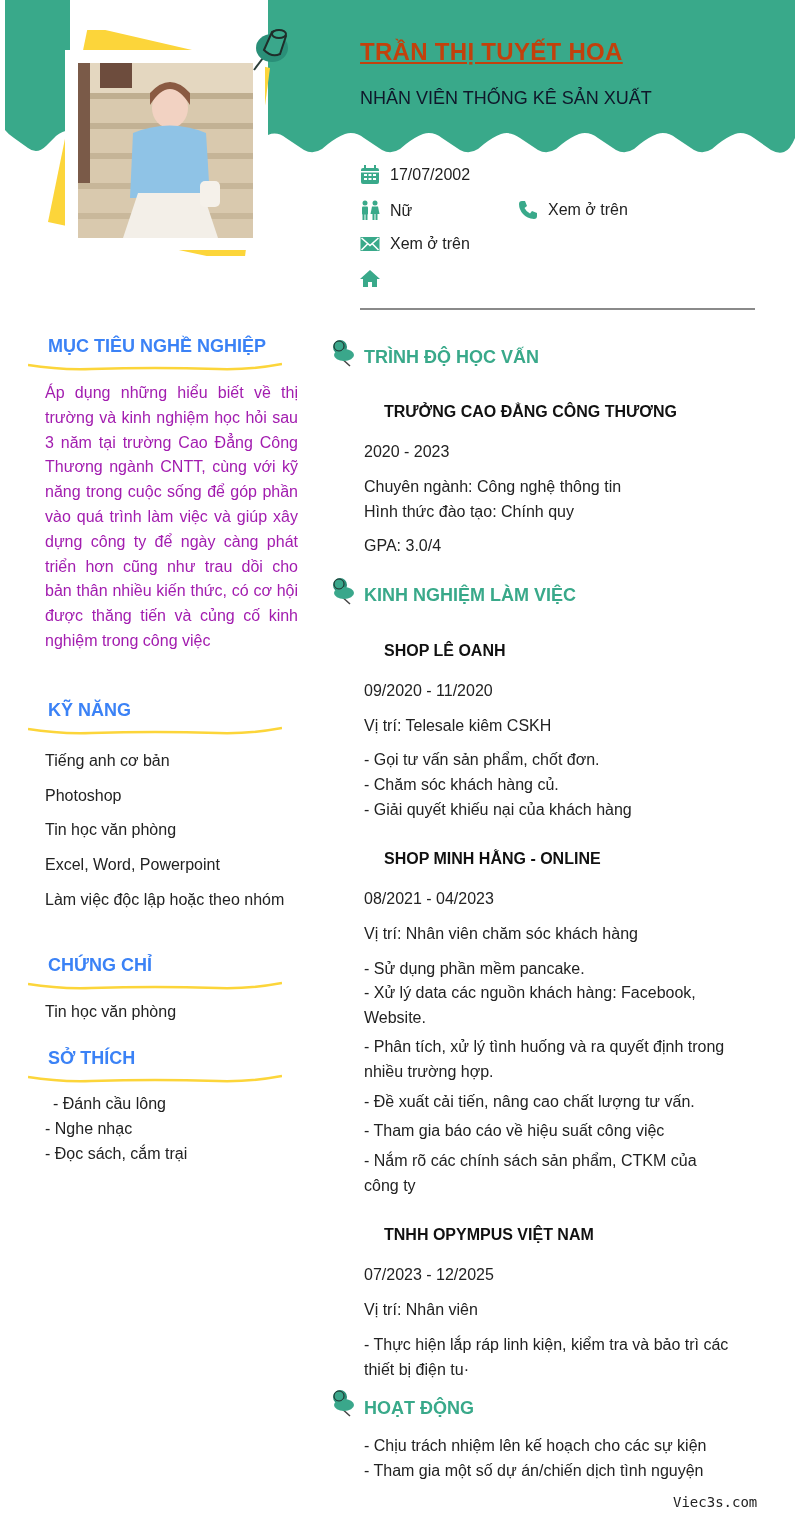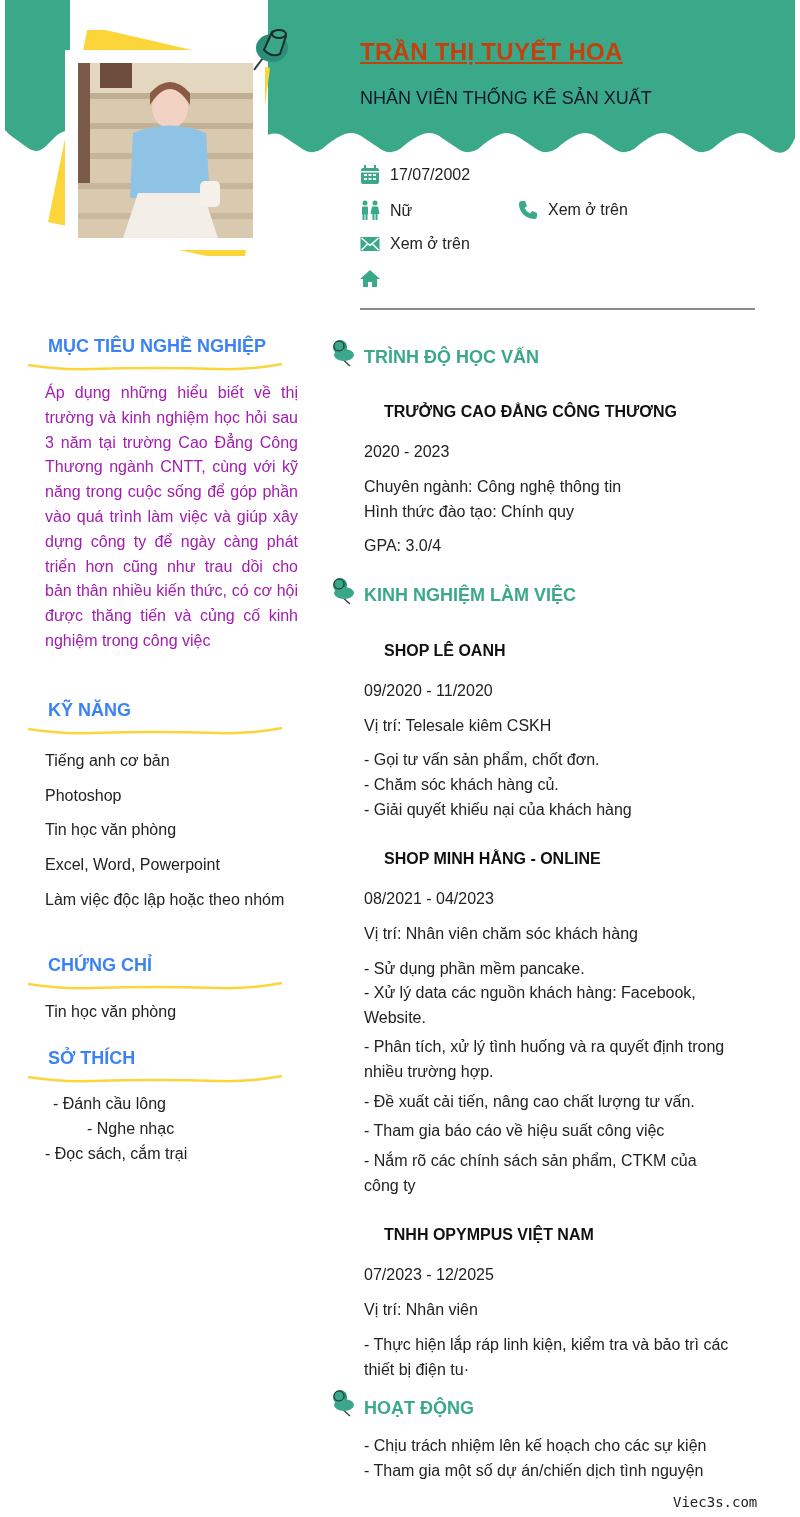--- a/index.html
+++ b/index.html
@@ -160,21 +160,21 @@
 <svg class="l-wave" style="top:980px;" viewBox="0 0 254 12" width="254" height="12">
     <path d="M0,4 Q30,9 63,8 T127,7 T190,8 T254,3" stroke="#fcd53a" stroke-width="2.5" fill="none"></path>
   </svg>
 <div class="l-item" style="top:1000px;">Tin học văn phòng</div>
 
 <div class="l-title" style="top:1048px;">SỞ THÍCH</div>
 <svg class="l-wave" style="top:1073px;" viewBox="0 0 254 12" width="254" height="12">
     <path d="M0,4 Q30,9 63,8 T127,7 T190,8 T254,3" stroke="#fcd53a" stroke-width="2.5" fill="none"></path>
   </svg>
 <div class="l-item" style="top:1092px;margin-left:8px;">- Đánh cầu lông</div>
-<div class="l-item" style="top:1117px;margin-left:42px;">- Nghe nhạc</div>
+<div class="l-item" style="top:1117px;">- Nghe nhạc</div>
 <div class="l-item" style="top:1142px;">- Đọc sách, cắm trại</div>
 
 <svg class="r-pin" style="top:339px;" viewBox="0 0 26 28" width="26" height="28">
     <line x1="10" y1="18" x2="20" y2="27" stroke="#444" stroke-width="1.5"></line>
     <circle cx="10" cy="8" r="7" fill="#2a8f78"></circle>
     <ellipse cx="14" cy="16" rx="10" ry="6" fill="#3aa78b"></ellipse>
     <circle cx="9" cy="7" r="5" fill="#3aa78b" stroke="#1f2d2a" stroke-width="1"></circle>
   </svg>
 <div class="r-title" style="top:347px;">TRÌNH ĐỘ HỌC VẤN</div>
 <div class="r-org" style="top:403px;">TRƯỞNG CAO ĐẲNG CÔNG THƯƠNG</div>

